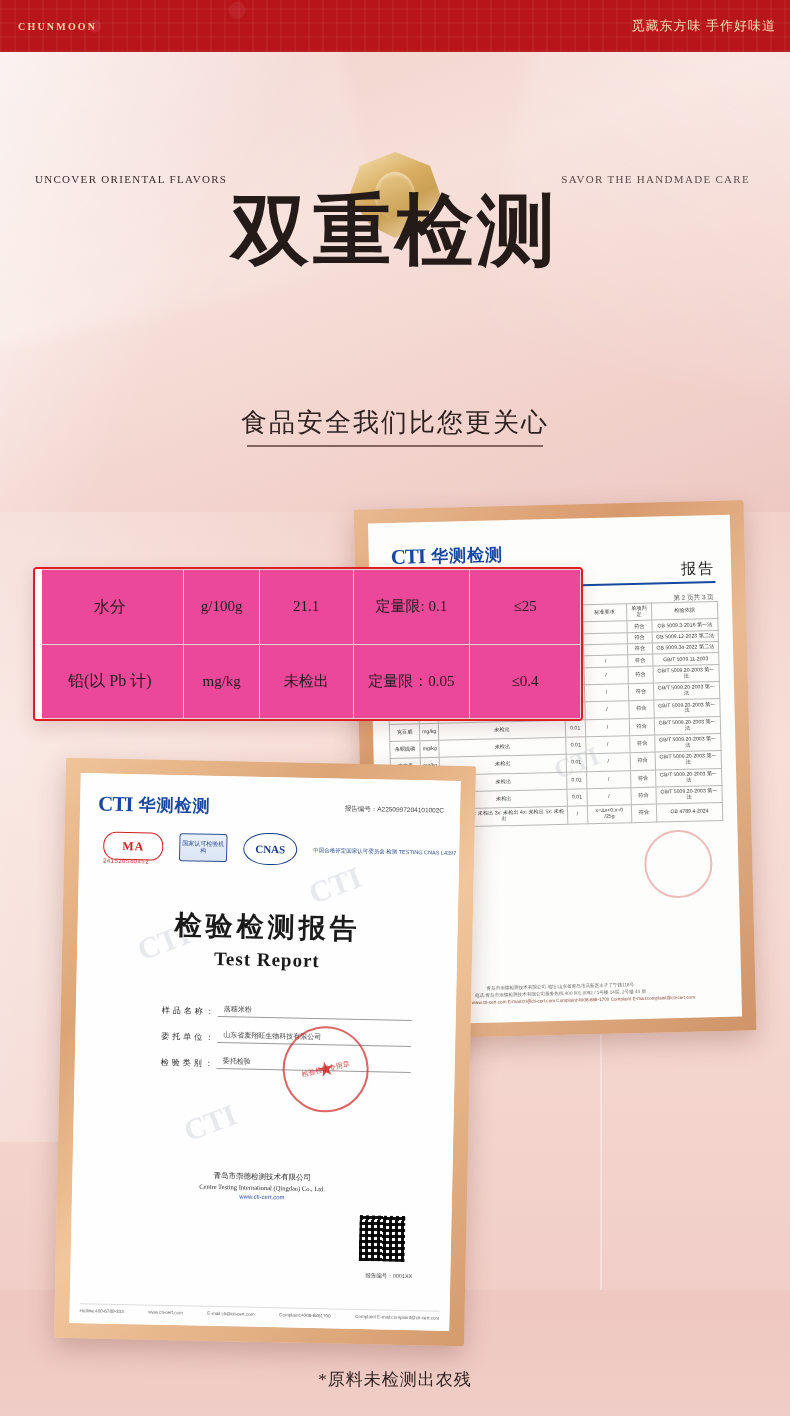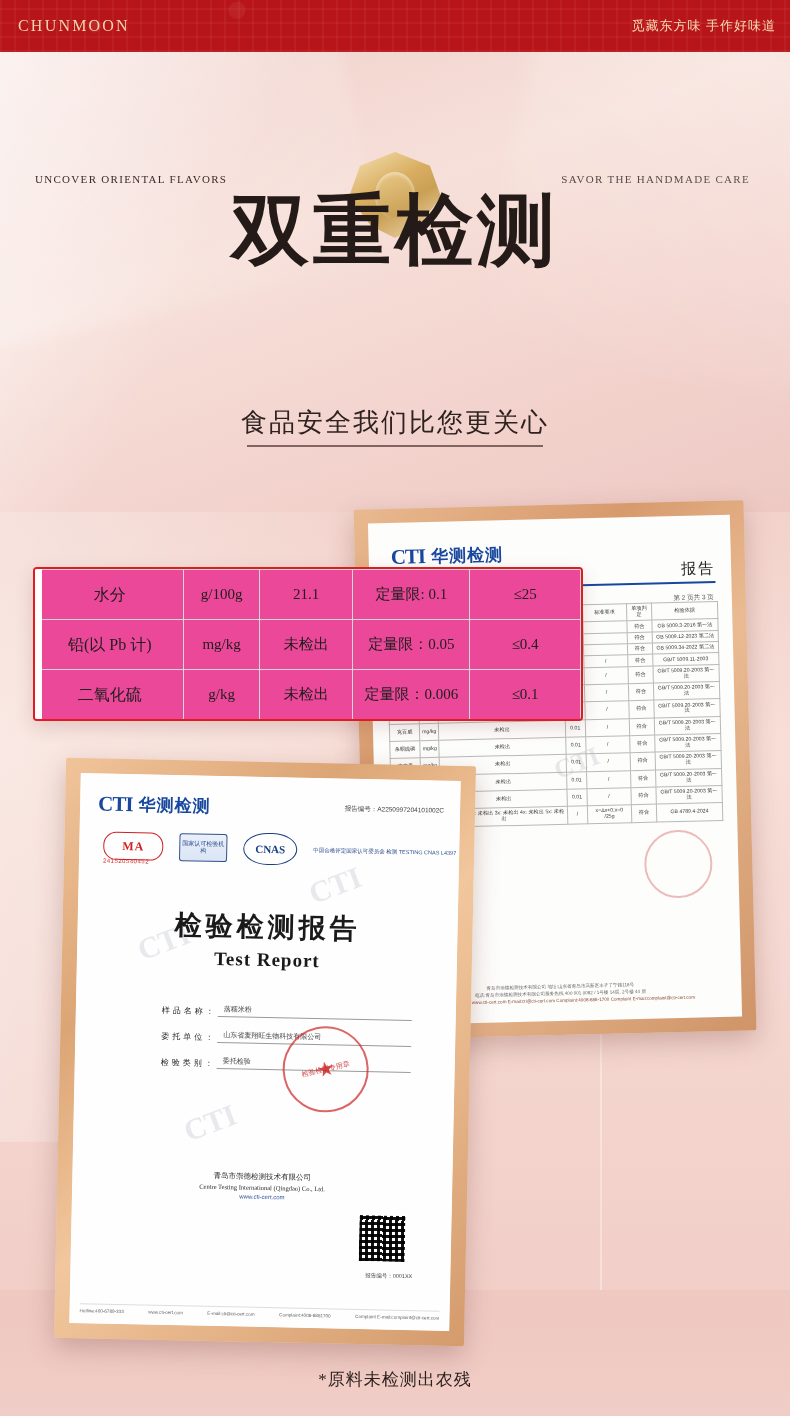--- a/index.html
+++ b/index.html
@@ -17,21 +17,21 @@
     background:#b8151a;
     background-image:
       repeating-linear-gradient(90deg, rgba(255,255,255,.045) 0 2px, rgba(255,255,255,0) 2px 14px),
       repeating-linear-gradient(0deg, rgba(255,255,255,.04) 0 2px, rgba(255,255,255,0) 2px 14px),
       radial-gradient(circle at 12% 50%, rgba(255,255,255,.07) 0 6px, transparent 7px),
       radial-gradient(circle at 30% 20%, rgba(255,255,255,.05) 0 8px, transparent 9px);
     display:flex;align-items:center;justify-content:space-between;
     box-sizing:border-box;padding:0 14px 0 18px;
   }
   .brand{
-    color:#f3d6a8;font-size:16px;letter-spacing:2.2px;font-weight:400;
+    color:#f3d6a8;font-size:10px;letter-spacing:2.2px;font-weight:700;
     font-family:"Liberation Serif", serif;
   }
   .topslogan{
     color:#f6dcb4;font-size:13px;letter-spacing:1px;
   }
 
   
   .hero{
     position:absolute;left:0;top:52px;width:790px;height:460px;
     background:
@@ -530,25 +530,18 @@
             <td class="lim">定量限: 0.1</td>
             <td class="std">≤25</td>
           </tr>
           <tr>
             <td class="name">铅(以 Pb 计)</td>
             <td class="unit">mg/kg</td>
             <td class="val">未检出</td>
             <td class="lim">定量限：0.05</td>
             <td class="std">≤0.4</td>
           </tr>
-          <tr>
-            <td class="name">二氧化硫</td>
-            <td class="unit">g/kg</td>
-            <td class="val">未检出</td>
-            <td class="lim">定量限：0.006</td>
-            <td class="std">≤0.1</td>
-          </tr>
         </tbody>
     </table>
   </div>
 
   <div class="footnote">*原料未检测出农残</div>
 </div>
 
 </body></html>

